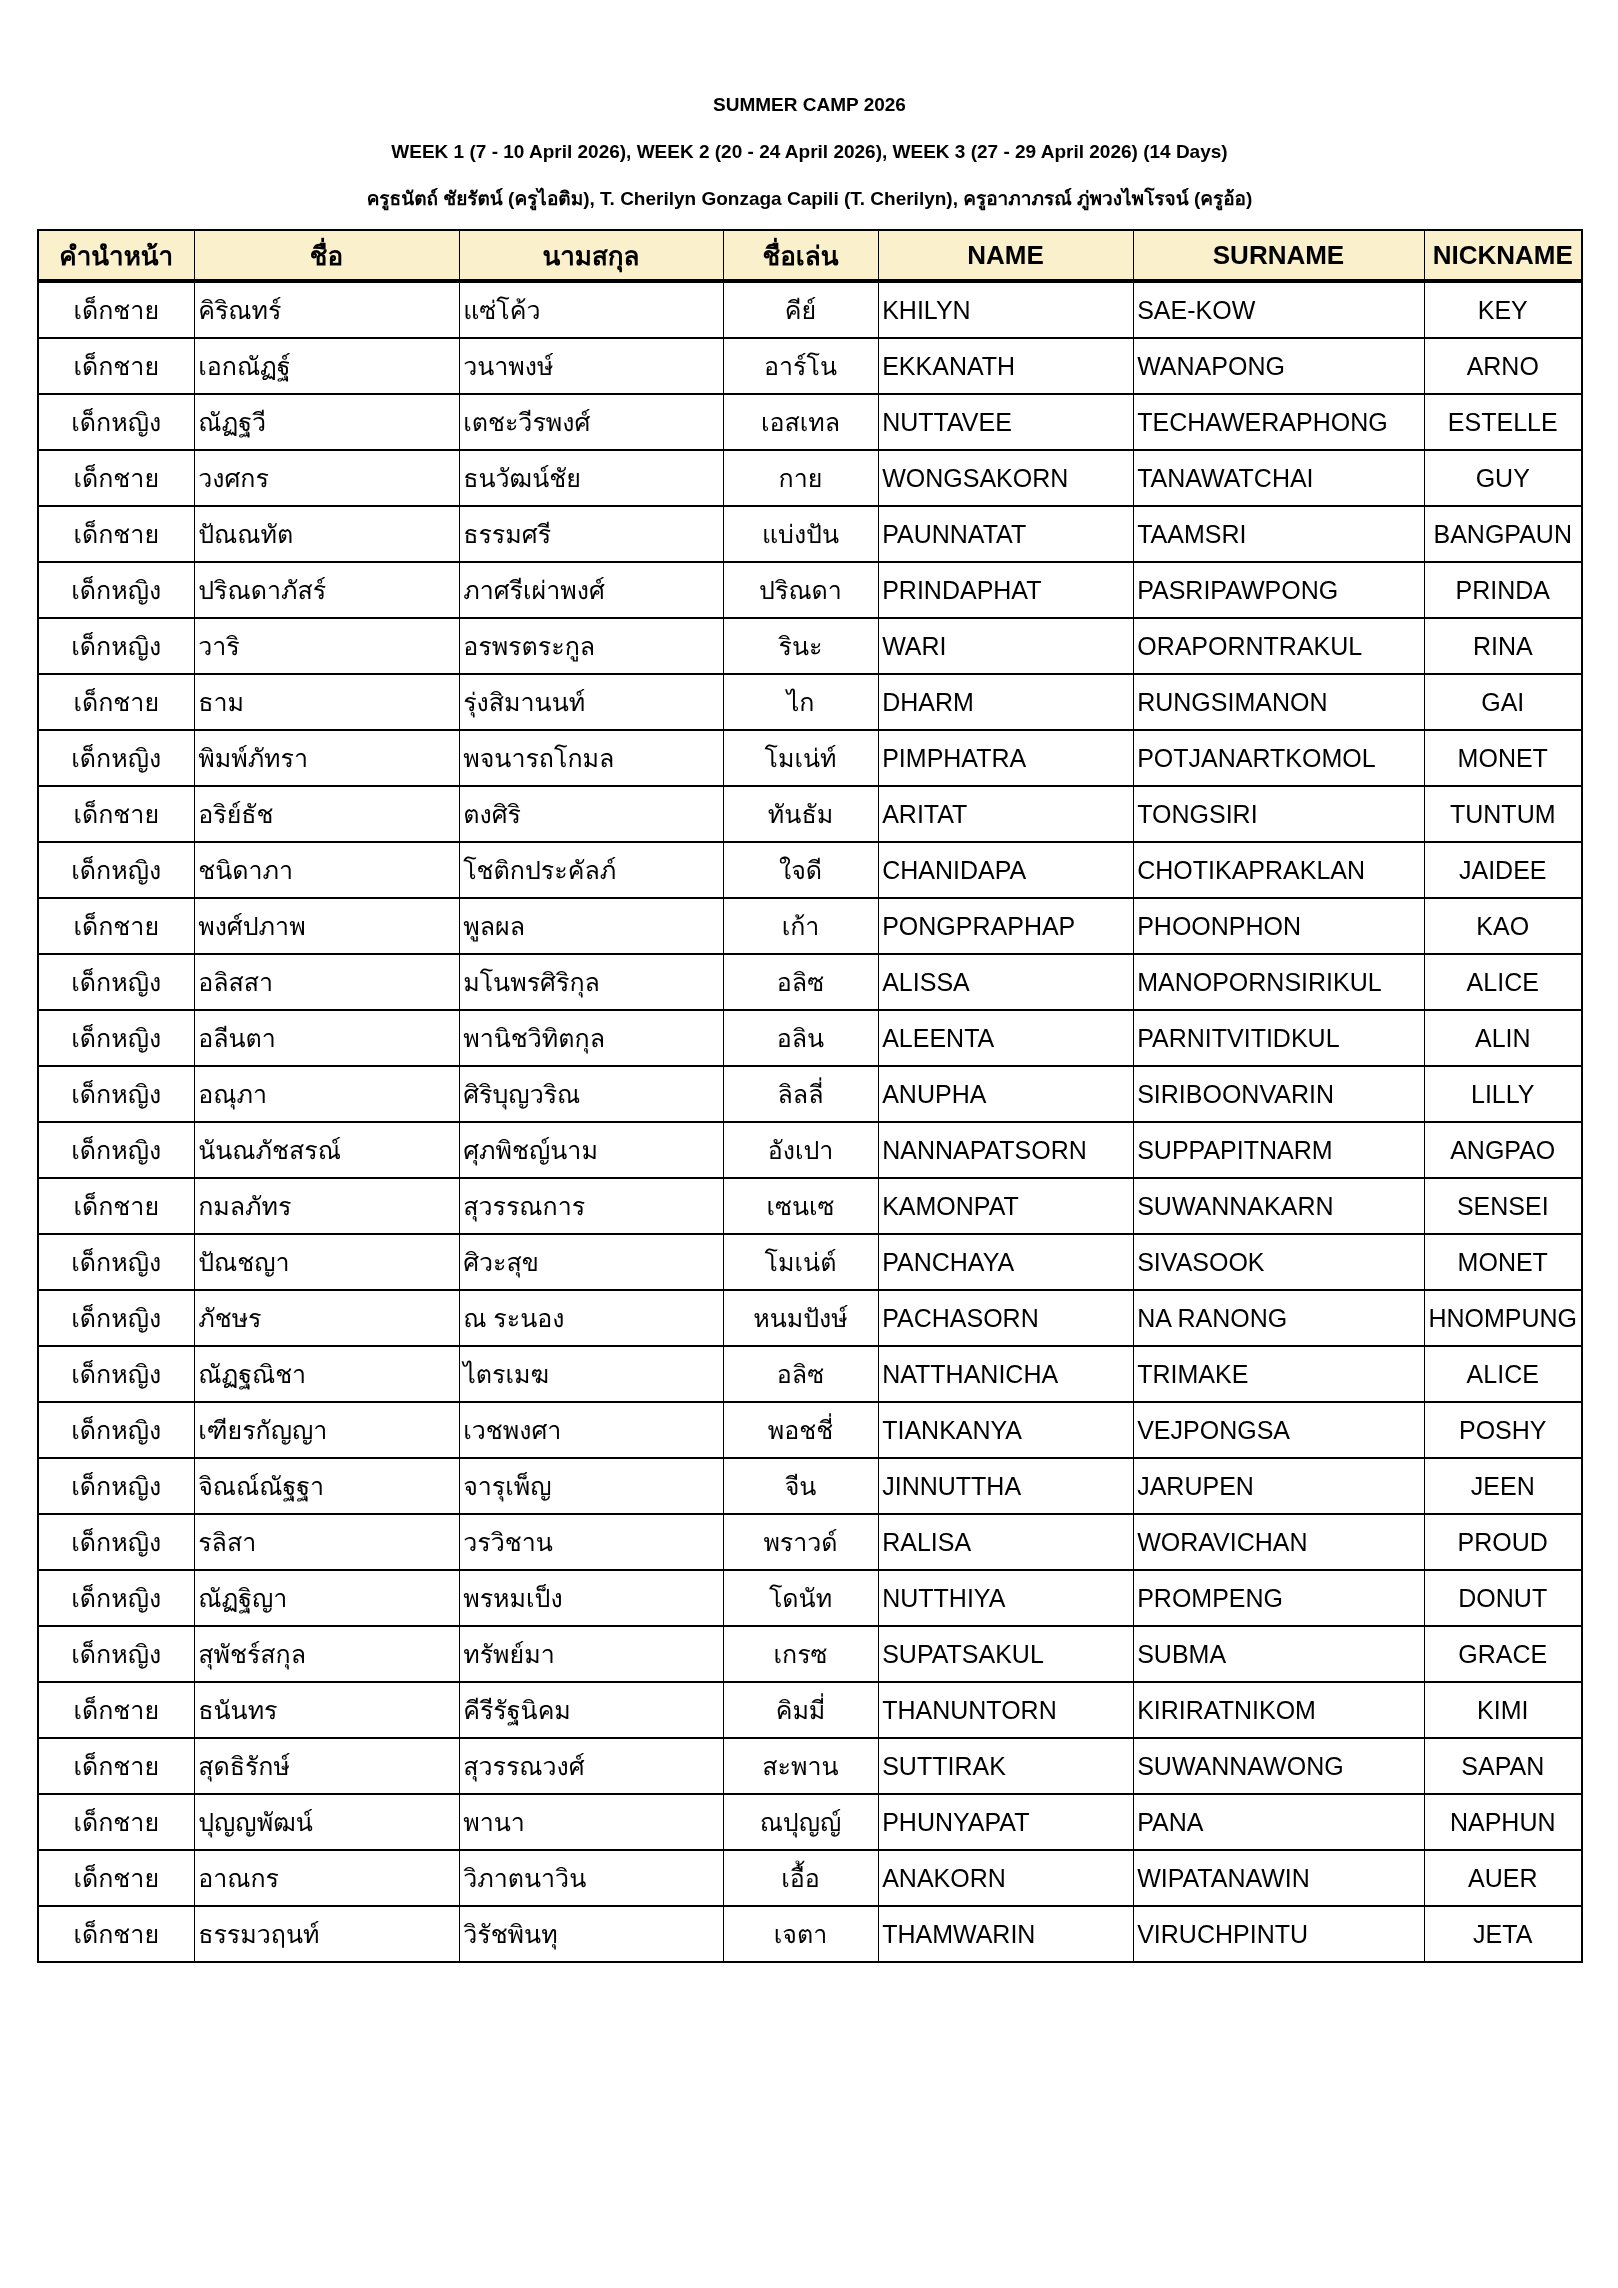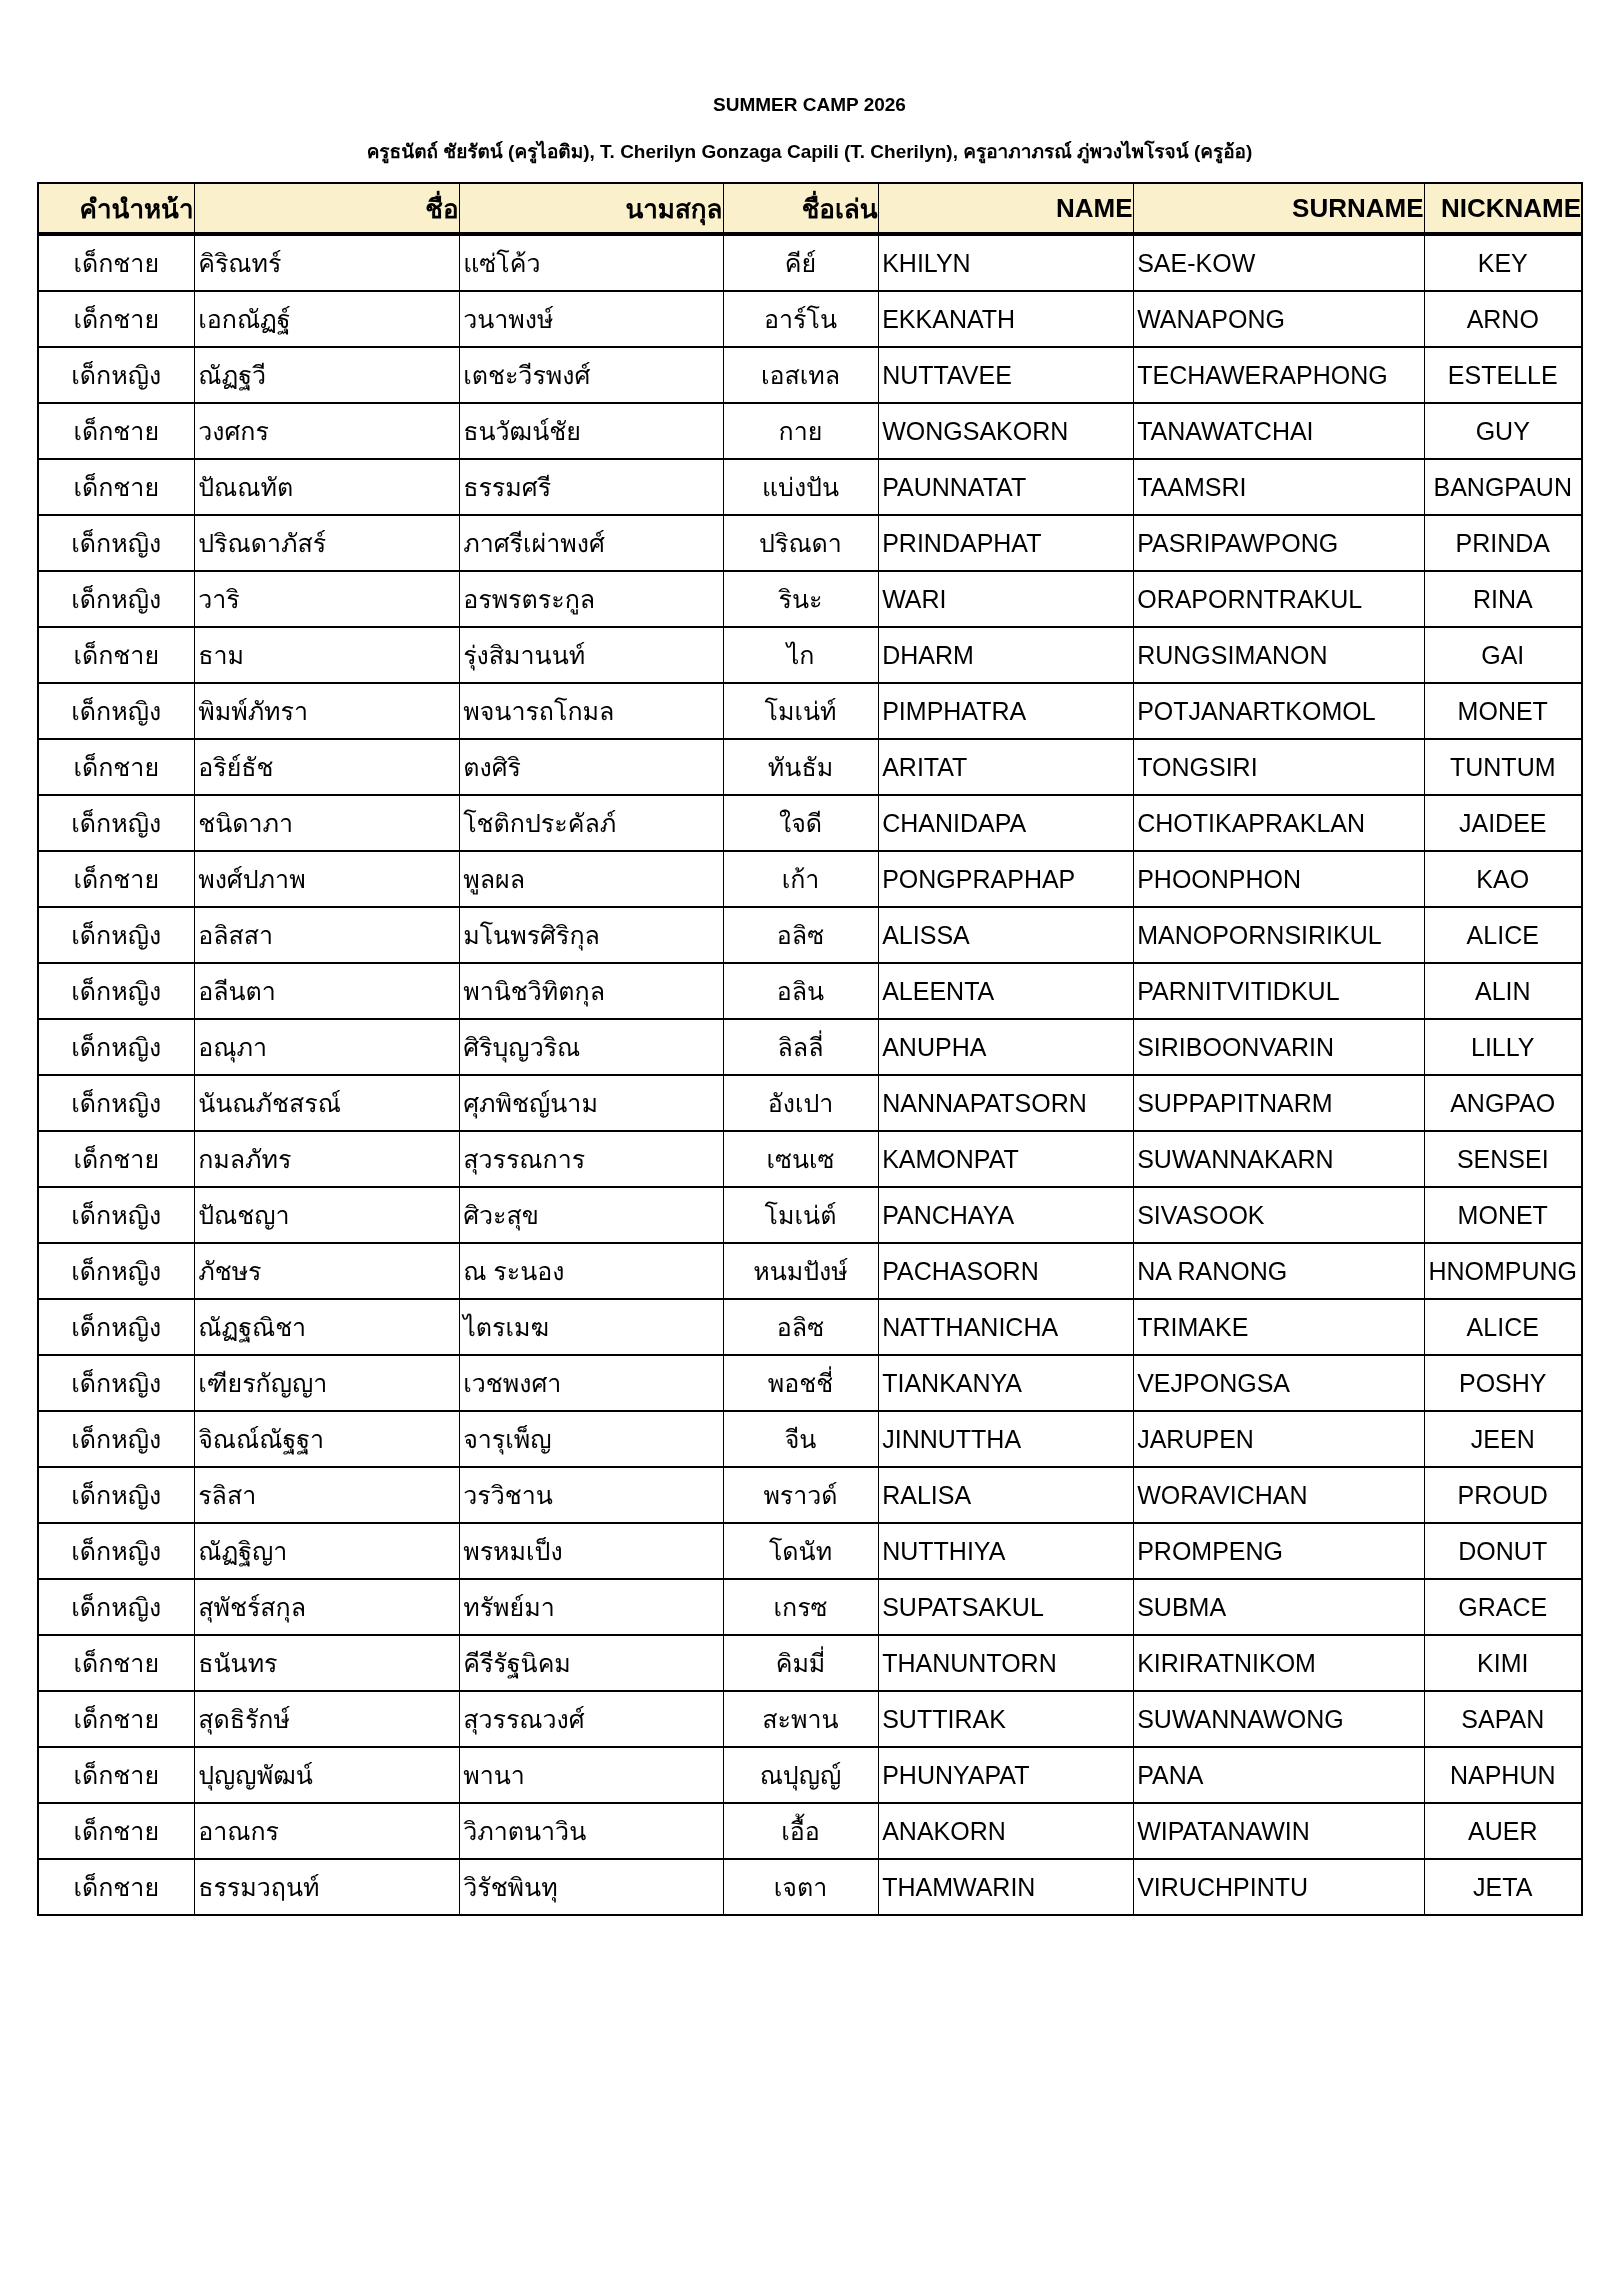--- a/index.html
+++ b/index.html
@@ -29,21 +29,21 @@
     width: 1543px;
     border-collapse: collapse;
     table-layout: fixed;
     border: 2.8px solid #000;
   }
   table.students th {
     background: #FBF0CC;
     height: 48px;
     font-size: 26px;
     font-weight: bold;
-    text-align: right;
+    text-align: center;
     border: 1.8px solid #000;
     border-bottom: 4.6px solid #000;
     padding: 0;
     overflow: hidden;
   }
   table.students td {
     height: 54px;
     font-size: 25px;
     border: 1.8px solid #000;
     border-top: 2.8px solid #000;
@@ -67,20 +67,21 @@
   td.c3 { text-align: center; }
   td.c4 { text-align: left; padding-left: 5.5px; }
   td.c5 { text-align: left; padding-left: 5.5px; }
   td.c6 { text-align: center; }
 </style>
 </head>
 <body>
 
 <div class="doc-header">
   <div class="line">SUMMER CAMP 2026</div>
+  <div class="line">WEEK 1 (7 - 10 April 2026), WEEK 2 (20 - 24 April 2026), WEEK 3 (27 - 29 April 2026) (14 Days)</div>
   <div class="line">ครูธนัตถ์ ชัยรัตน์ (ครูไอติม), T. Cherilyn Gonzaga Capili (T. Cherilyn), ครูอาภาภรณ์ ภู่พวงไพโรจน์ (ครูอ้อ)</div>
 </div>
 
 <table class="students">
   <colgroup>
     <col class="c0">
       <col class="c1">
       <col class="c2">
       <col class="c3">
       <col class="c4">

